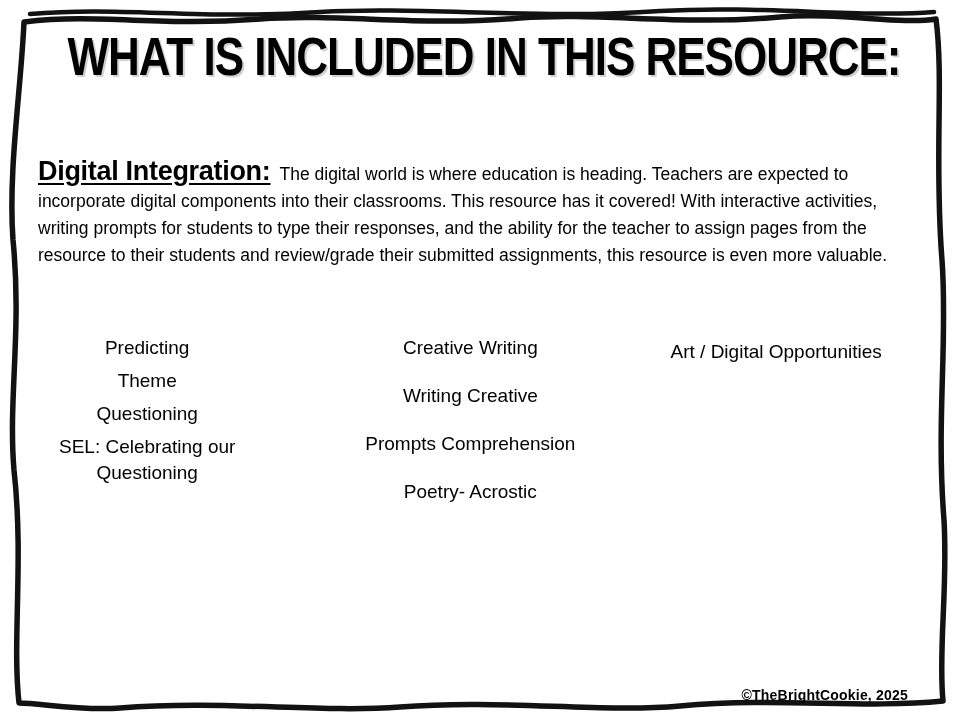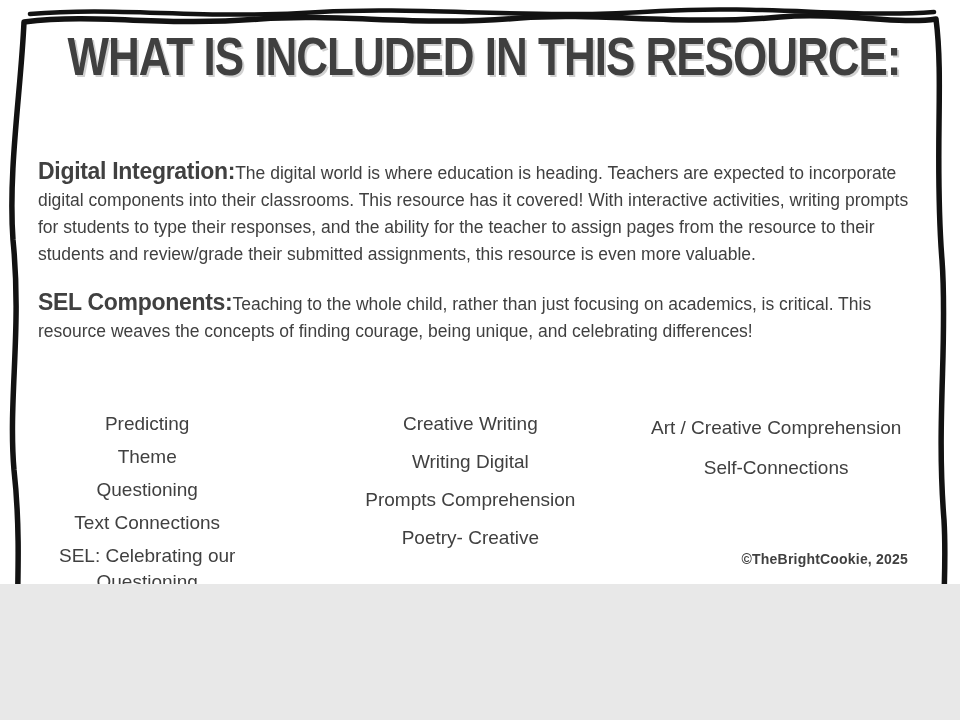--- a/index.html
+++ b/index.html
@@ -1,56 +1,58 @@
 <!DOCTYPE html>
 <html><head>
 <meta charset="utf-8">
 <style>
   html,body{margin:0;padding:0;background:#e8e8e8;}
   .page{
     position:relative;
-    width:960px;height:584px;
+    width:960px;height:720px;
     background:#ffffff;
     overflow:hidden;
     font-family:"Liberation Sans", sans-serif;
-    color:#404040;
+    color:#000000;
   }
   .border-svg{position:absolute;inset:0;width:960px;height:720px;pointer-events:none;}
   .content{position:absolute;left:38px;right:30px;top:26px;}
 
   .title{
     margin:0 0 0 0;
     text-align:center;
     font-size:44px;
     font-weight:900;
     letter-spacing:-1px;
     white-space:nowrap;
     transform:scaleY(1.22);
     transform-origin:top center;
     text-shadow:2px 2px 0 rgba(0,0,0,0.18);
   }
 
   .sections{margin-top:82px;}
   .section{margin:0 0 21px 0;font-size:17.5px;line-height:27px;}
   .sec-head{
-    font-size:23px;
+    font-size:27px;
     font-weight:bold;
+    text-decoration:underline;
     text-underline-offset:3px;
+    margin-right:9px;
     letter-spacing:-0.3px;
   }
 
   .standards{
     display:flex;
     align-items:flex-start;
     margin-top:66px;
     font-size:19px;
   }
   .col{display:flex;flex-direction:column;align-items:center;text-align:center;}
   .col-1{width:220px;row-gap:7px;}
-  .col-2{width:290px;margin-left:70px;row-gap:12px;}
+  .col-2{width:290px;margin-left:70px;row-gap:22px;}
   .col-3{width:310px;margin-left:8px;margin-top:4px;row-gap:14px;}
   .std-item{line-height:26px;}
   .col-1 .std-item{max-width:205px;}
 
   .credit{
     position:absolute;
     right:52px;bottom:17px;
     font-size:14px;
     font-weight:600;
     letter-spacing:0.2px;
@@ -84,42 +86,37 @@
   </svg>
 
   <div class="content">
 
     <h1 class="title">WHAT IS INCLUDED IN THIS RESOURCE:</h1>
 
     <div class="sections">
       <p class="section">
         <span class="sec-head">Digital Integration:</span><span class="sec-body">The digital world is where education is heading. Teachers are expected to incorporate digital components into their classrooms. This resource has it covered! With interactive activities, writing prompts for students to type their responses, and the ability for the teacher to assign pages from the resource to their students and review/grade their submitted assignments, this resource is even more valuable.</span>
       </p>
-      <p class="section">
-        <span class="sec-head">SEL Components:</span><span class="sec-body">Teaching to the whole child, rather than just focusing on academics, is critical. This resource weaves the concepts of finding courage, being unique, and celebrating differences!</span>
-      </p>
     </div>
 
     <div class="standards">
       <div class="col col-1">
         <div class="std-item">Predicting</div>
         <div class="std-item">Theme</div>
         <div class="std-item">Questioning</div>
-        <div class="std-item">Text Connections</div>
         <div class="std-item">SEL: Celebrating our Questioning</div>
       </div>
       <div class="col col-2">
         <div class="std-item">Creative Writing</div>
-        <div class="std-item">Writing Digital</div>
+        <div class="std-item">Writing Creative</div>
         <div class="std-item">Prompts Comprehension</div>
-        <div class="std-item">Poetry- Creative</div>
+        <div class="std-item">Poetry- Acrostic</div>
       </div>
       <div class="col col-3">
-        <div class="std-item">Art / Creative Comprehension</div>
-        <div class="std-item">Self-Connections</div>
+        <div class="std-item">Art / Digital Opportunities</div>
       </div>
     </div>
 
   </div>
 
   <div class="credit">©TheBrightCookie, 2025</div>
 
 </div>
 
 </body></html>

